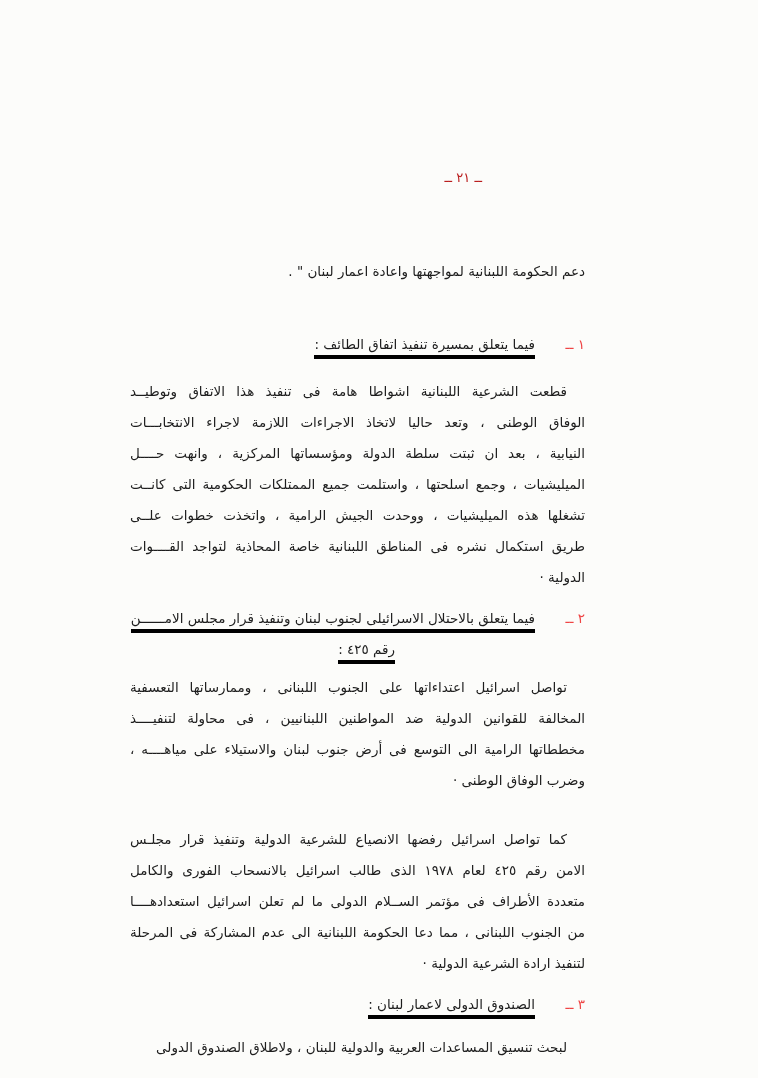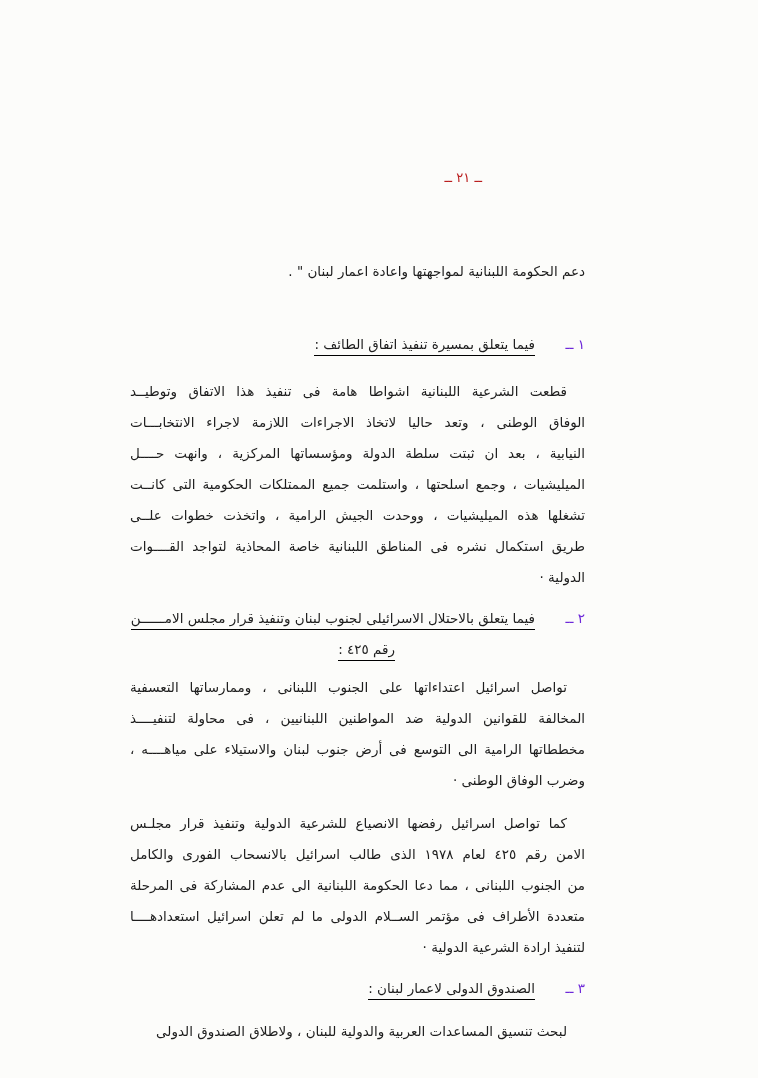--- a/index.html
+++ b/index.html
@@ -17,34 +17,34 @@
   }
   .textblock{
     position:absolute;top:0;left:130px;width:455px;
     direction:rtl;font-size:13.5px;
   }
   .cont{margin-top:256px;text-align:right;line-height:31px;}
   .para .line{line-height:31px;text-align:justify;text-align-last:justify;}
   .para .line:first-child{padding-right:18px;}
   .para .line:last-child{text-align-last:right;}
   .item{display:flex;gap:18px;}
-  .item .num{flex:0 0 auto;width:32px;line-height:31px;color:#6d28d9;}
+  .item .num{flex:0 0 auto;width:32px;line-height:31px;color:#ef4444;}
   .item .head{flex:1 1 auto;text-align:right;line-height:31px;}
   .hline{display:block;}
   .u{
-    border-bottom:1px solid #000000;
+    border-bottom:4px solid #000000;
     padding-bottom:3px;
     white-space:nowrap;
   }
   .h2line2{padding-right:140px;}
   #item-1{margin-top:42px;}
   #para-1{margin-top:16px;}
   #item-2{margin-top:10px;}
   #para-2a{margin-top:7px;}
-  #para-2b{margin-top:12px;}
+  #para-2b{margin-top:28px;}
   #item-3{margin-top:10px;}
   #para-3{margin-top:12px;}
 </style>
 </head>
 <body>
 
 <div class="pageno">ــ ٢١ ــ</div>
 
 <div class="textblock">
 
@@ -78,22 +78,22 @@
   <div class="para" id="para-2a">
       <div class="line">تواصل اسرائيل اعتداءاتها على الجنوب اللبنانى ، وممارساتها التعسفية</div>
       <div class="line">المخالفة للقوانين الدولية ضد المواطنين اللبنانيين ، فى محاولة لتنفيــــذ</div>
       <div class="line">مخططاتها الرامية الى التوسع فى أرض جنوب لبنان والاستيلاء على مياهــــه ،</div>
       <div class="line">وضرب الوفاق الوطنى ·</div>
     </div>
 
   <div class="para" id="para-2b">
       <div class="line">كما تواصل اسرائيل رفضها الانصياع للشرعية الدولية وتنفيذ قرار مجلـس</div>
       <div class="line">الامن رقم ٤٢٥ لعام ١٩٧٨ الذى طالب اسرائيل بالانسحاب الفورى والكامل</div>
+      <div class="line">متعددة الأطراف فى مؤتمر الســلام الدولى ما لم تعلن اسرائيل استعدادهــــا</div>
       <div class="line">من الجنوب اللبنانى ، مما دعا الحكومة اللبنانية الى عدم المشاركة فى المرحلة</div>
-      <div class="line">متعددة الأطراف فى مؤتمر الســلام الدولى ما لم تعلن اسرائيل استعدادهــــا</div>
       <div class="line">لتنفيذ ارادة الشرعية الدولية ·</div>
     </div>
 
   <div class="item" id="item-3">
     <span class="num">٣ ــ</span>
     <div class="head">
       <span class="u">الصندوق الدولى لاعمار لبنان :</span>
     </div>
   </div>
 

